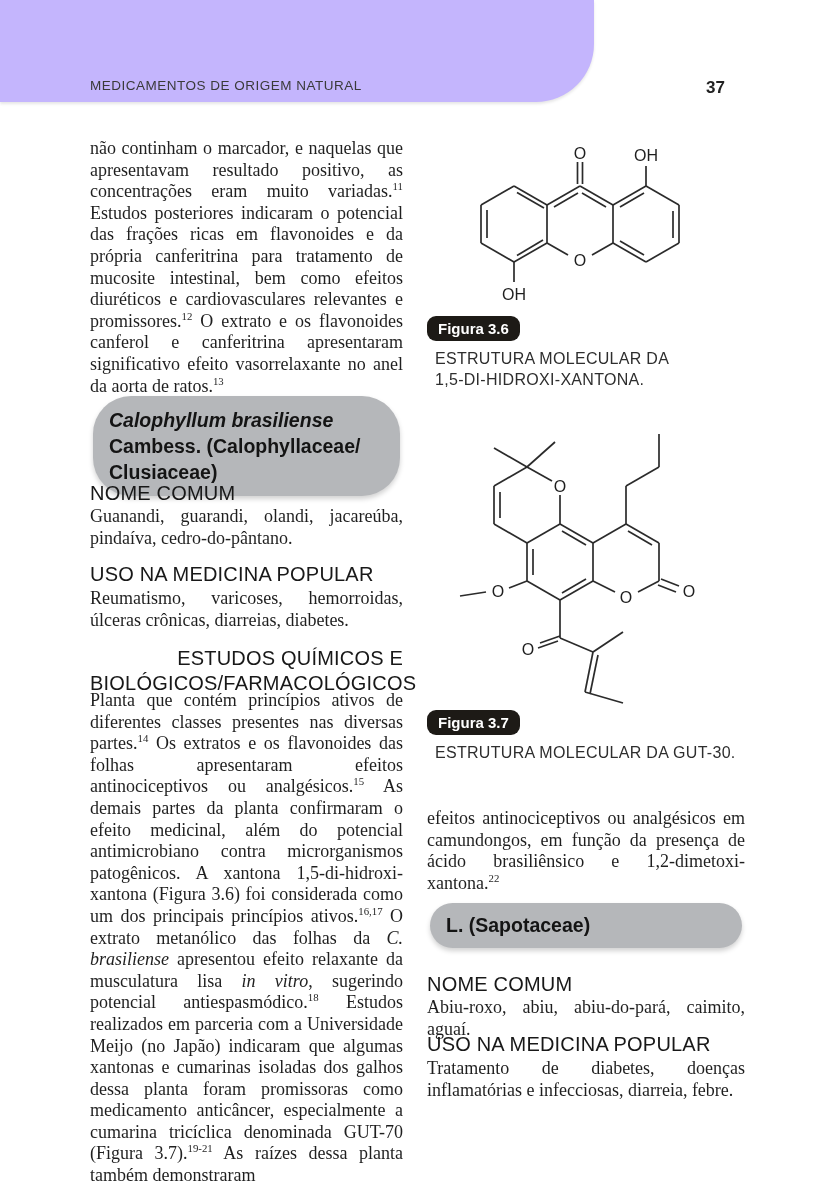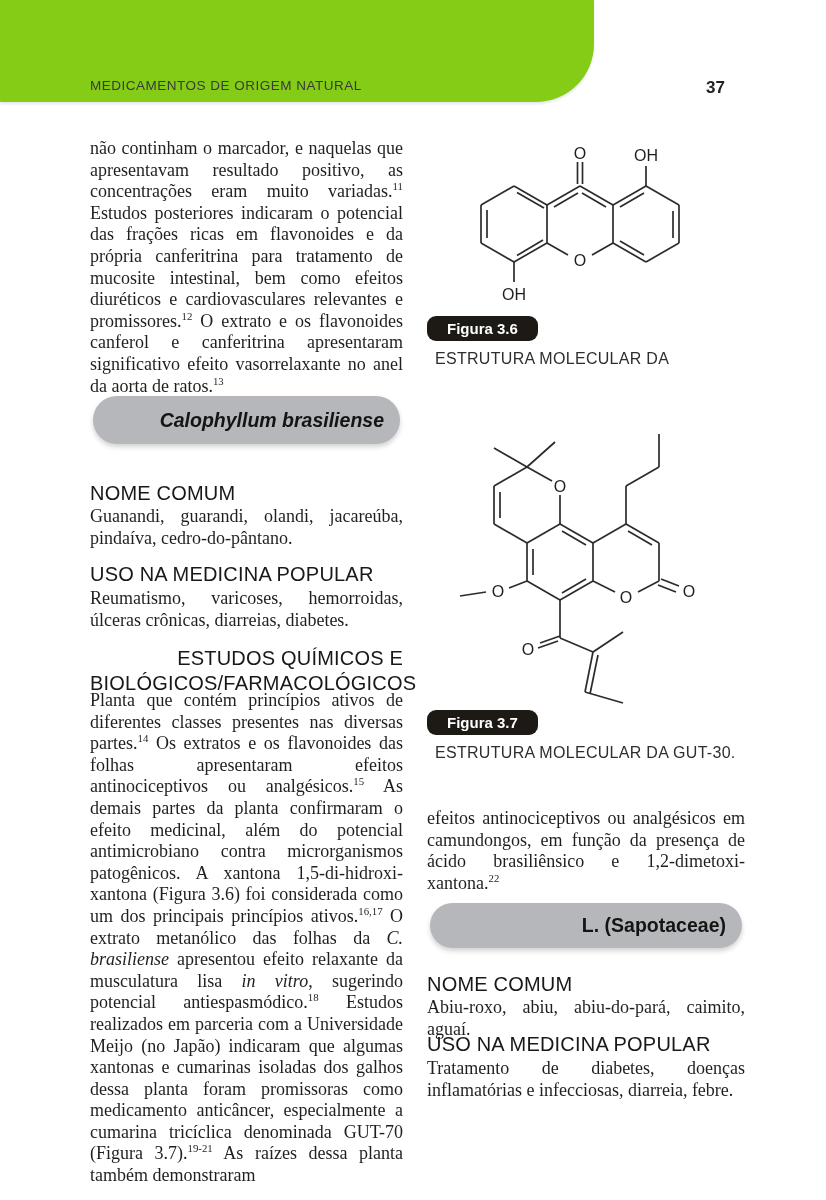--- a/index.html
+++ b/index.html
@@ -4,54 +4,54 @@
 <style>
   html,body{margin:0;padding:0;}
   body{
     width:826px;height:1200px;position:relative;overflow:hidden;
     background:#ffffff;
     font-family:"Liberation Serif",serif;
     color:#1f1f1f;
   }
   .banner{
     position:absolute;left:0;top:0;width:594px;height:102px;
-    background:#84cc16;border-radius:0 0 58px 0;
+    background:#c4b5fd;border-radius:0 0 58px 0;
     box-shadow:0 2px 3px rgba(0,0,0,0.10);
   }
   .banner-title{
     position:absolute;left:90px;bottom:9px;
     font-family:"Liberation Sans",sans-serif;
     font-size:13.5px;letter-spacing:0.5px;color:#3a3a3a;font-weight:500;
   }
   .page-number{
     position:absolute;left:706px;top:78px;
     font-family:"Liberation Sans",sans-serif;
     font-size:17px;font-weight:700;color:#222;
   }
   .body-text{
     font-size:18px;line-height:21.6px;text-align:justify;color:#1f1f1f;
   }
   .sup{vertical-align:super;font-size:0.60em;line-height:0;letter-spacing:0;}
   .it{font-style:italic;}
   .species-box{
     position:absolute;background:#b5b7ba;border-radius:38px;
-    text-align:right;font-family:"Liberation Sans",sans-serif;
+    text-align:left;font-family:"Liberation Sans",sans-serif;
     font-weight:700;color:#141414;
     box-shadow:0 3px 5px rgba(0,0,0,0.18);
   }
   .species-box .ln{display:block;}
   .heading{
     position:absolute;font-family:"Liberation Sans",sans-serif;
     font-weight:400;font-size:20px;line-height:25px;color:#181818;
     letter-spacing:0.2px;
   }
   .fig-tag{
     position:absolute;background:#1d1a16;color:#ffffff;
     font-family:"Liberation Sans",sans-serif;font-weight:700;font-size:15px;
-    padding:4px 20px;border-radius:9px;
+    padding:4px 11px;border-radius:9px;
   }
   .fig-caption{
     position:absolute;font-family:"Liberation Sans",sans-serif;
     font-size:16px;line-height:21px;color:#2e2e2e;letter-spacing:0.3px;
   }
   .abs{position:absolute;}
   svg.structure line, svg.structure polyline{stroke:#2b2b2b;stroke-width:1.7;fill:none;}
   svg.structure text{
     font-family:"Liberation Sans",sans-serif;font-size:16px;fill:#1f1f1f;
     text-anchor:middle;
@@ -62,20 +62,22 @@
 
 <div class="banner">
   <div class="banner-title">MEDICAMENTOS DE ORIGEM NATURAL</div>
 </div>
 <div class="page-number">37</div>
 
 <div class="abs body-text" style="left:90px;top:138px;width:313px;"><span>não continham o marcador, e naquelas que apresentavam resultado positivo, as concentrações eram muito variadas.</span><span class="sup">11</span><span> Estudos posteriores indicaram o potencial das frações ricas em flavonoides e da própria canferitrina para tratamento de mucosite intestinal, bem como efeitos diuréticos e cardiovasculares relevantes e promissores.</span><span class="sup">12</span><span> O extrato e os flavonoides canferol e canferitrina apresentaram significativo efeito vasorrelaxante no anel da aorta de ratos.</span><span class="sup">13</span></div>
 
 <div class="species-box" style="left:93px;top:396px;width:275px;padding:11px 16px;font-size:19.5px;line-height:26px;">
   <span class="ln it">Calophyllum brasiliense</span>
+  <span class="ln">Cambess. (Calophyllaceae/</span>
+  <span class="ln">Clusiaceae)</span>
 </div>
 
 <div class="heading" style="left:90px;top:481px;">NOME COMUM</div>
 <div class="abs body-text" style="left:90px;top:506px;width:313px;">Guanandi, guarandi, olandi, jacareúba, pindaíva, cedro-do-pântano.</div>
 
 <div class="heading" style="left:90px;top:562px;">USO NA MEDICINA POPULAR</div>
 <div class="abs body-text" style="left:90px;top:588px;width:313px;">Reumatismo, varicoses, hemorroidas, úlceras crônicas, diarreias, diabetes.</div>
 
 <div class="heading" style="left:90px;top:646px;width:313px;text-align:right;">ESTUDOS QUÍMICOS E BIOLÓGICOS/FARMACOLÓGICOS</div>
 <div class="abs body-text" style="left:90px;top:690px;width:313px;"><span>Planta que contém princípios ativos de diferentes classes presentes nas diversas partes.</span><span class="sup">14</span><span> Os extratos e os flavonoides das folhas apresentaram efeitos antinociceptivos ou analgésicos.</span><span class="sup">15</span><span> As demais partes da planta confirmaram o efeito medicinal, além do potencial antimicrobiano contra microrganismos patogênicos. A xantona 1,5-di-hidroxi-xantona (Figura 3.6) foi considerada como um dos principais princípios ativos.</span><span class="sup">16,17</span><span> O extrato metanólico das folhas da </span><span class="it">C. brasiliense</span><span> apresentou efeito relaxante da musculatura lisa </span><span class="it">in vitro</span><span>, sugerindo potencial antiespasmódico.</span><span class="sup">18</span><span> Estudos realizados em parceria com a Universidade Meijo (no Japão) indicaram que algumas xantonas e cumarinas isoladas dos galhos dessa planta foram promissoras como medicamento anticâncer, especialmente a cumarina tricíclica denominada GUT-70 (Figura 3.7).</span><span class="sup">19-21</span><span> As raízes dessa planta também demonstraram</span></div>
@@ -117,20 +119,21 @@
 
   <text x="140" y="31">O</text>
   <text x="206" y="33">OH</text>
   <text x="140" y="138">O</text>
   <text x="74" y="172">OH</text>
 </svg>
 
 <div class="fig-tag" style="left:427px;top:316px;">Figura 3.6</div>
 <div class="fig-caption" style="left:435px;top:348px;">
   <div>ESTRUTURA MOLECULAR DA</div>
+  <div>1,5-DI-HIDROXI-XANTONA.</div>
 </div>
 
 <svg class="structure abs" style="left:454px;top:426px;" width="250" height="288" viewBox="24 6 250 288">
 
   <line x1="130" y1="104" x2="163" y2="123"></line>
   <line x1="163" y1="123" x2="163" y2="161"></line>
   <line x1="163" y1="161" x2="130" y2="180"></line>
   <line x1="130" y1="180" x2="97" y2="161"></line>
   <line x1="97" y1="161" x2="97" y2="123"></line>
   <line x1="97" y1="123" x2="130" y2="104"></line>

